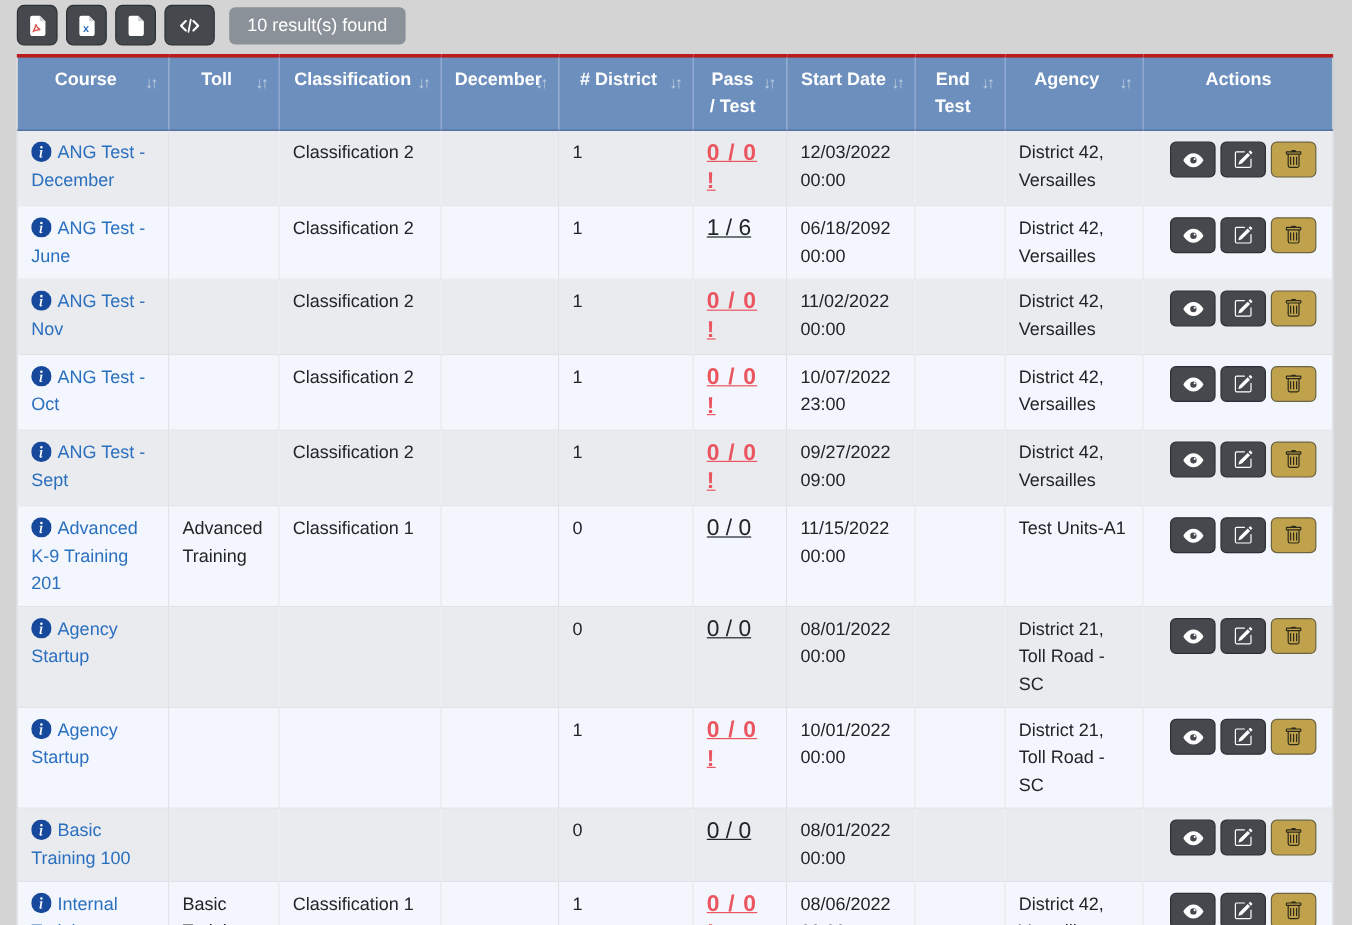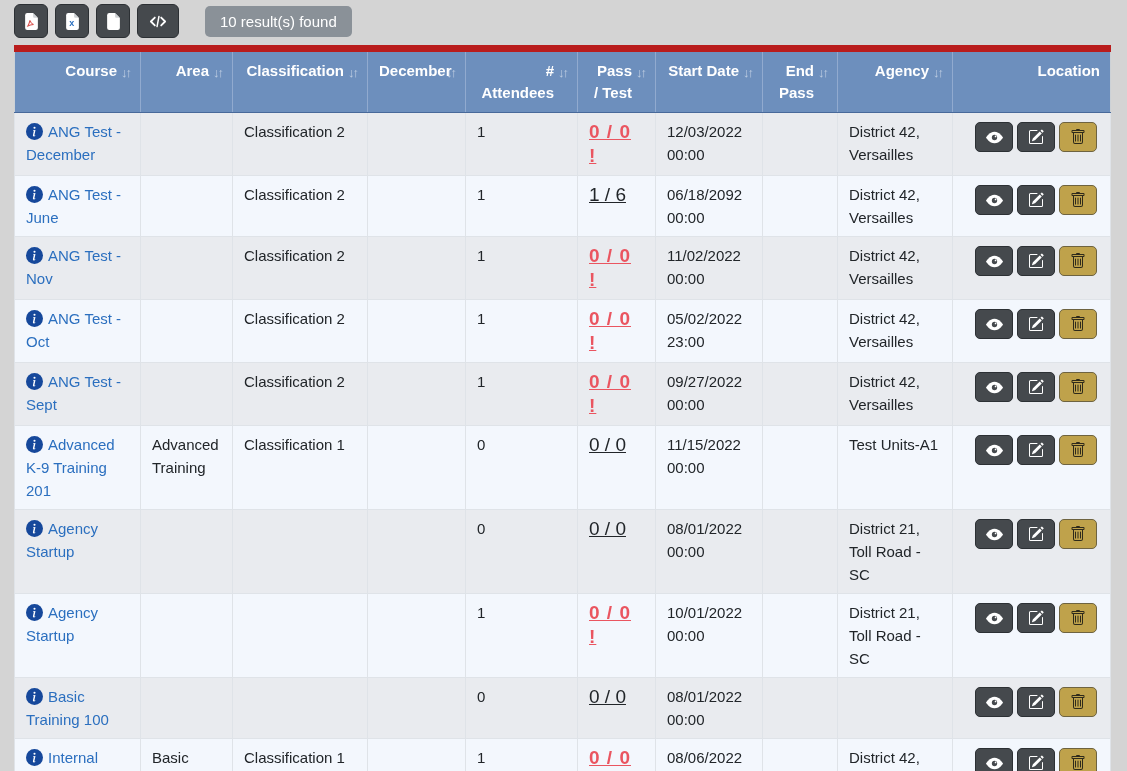--- a/index.html
+++ b/index.html
@@ -16,36 +16,36 @@
   .toolbar { display: flex; align-items: center; gap: 7px; margin-bottom: 7px; }
   .tool-btn {
     width: 34px; height: 34px; flex: 0 0 auto;
     background: #45494d; border: 1px solid #2c3034; border-radius: 6px;
     display: flex; align-items: center; justify-content: center;
     cursor: pointer; padding: 0;
   }
   .tool-btn.wide { width: 42px; }
   .results-badge {
     background: #8a9198; color: #fff; font-size: 15px;
-    padding: 7px 15px; border-radius: 5px; margin-left: 19px; white-space: nowrap;
+    padding: 7px 15px; border-radius: 5px; margin-left: 5px; white-space: nowrap;
   }
 
   
   table.results {
     border-collapse: collapse; table-layout: fixed;
     width: 1096px; background: #fff;
     border: 1px solid #ccd1d6;
   }
   thead th {
     background: #6d8fbd; color: #fff;
-    font-size: 15px; font-weight: 700; text-align: right;
+    font-size: 15px; font-weight: 700; text-align: center;
     padding: 8px 10px 8px 11px; vertical-align: top;
     height: 55px;
     border-left: 1px solid #91aacf;
-    border-top: 7px solid #b91c1c;
+    border-top: 3px solid #b91c1c;
     border-bottom: 1px solid #48699a;
     line-height: 22px;
   }
   thead th:first-child { border-left: none; }
   .th-inner { display: flex; justify-content: space-between; align-items: flex-start; }
   .th-label { flex: 1 1 auto; min-width: 0; }
   .sort-icon {
     flex: 0 0 auto; opacity: .55; font-size: 13px; font-weight: 400;
     letter-spacing: -2px; margin-left: 4px; cursor: pointer; padding-top: 2px;
   }
@@ -124,69 +124,69 @@
     <thead>
       <tr id="header-row">
           <th>
             <div class="th-inner">
               <span class="th-label">Course</span>
               <span class="sort-icon">↓↑</span>
             </div>
           </th>
           <th>
             <div class="th-inner">
-              <span class="th-label">Area</span>
+              <span class="th-label">Toll</span>
               <span class="sort-icon">↓↑</span>
             </div>
           </th>
           <th>
             <div class="th-inner">
               <span class="th-label">Classification</span>
               <span class="sort-icon">↓↑</span>
             </div>
           </th>
           <th>
             <div class="th-inner">
               <span class="th-label">December</span>
               <span class="sort-icon">↓↑</span>
             </div>
           </th>
           <th>
             <div class="th-inner">
-              <span class="th-label"># Attendees</span>
+              <span class="th-label"># District</span>
               <span class="sort-icon">↓↑</span>
             </div>
           </th>
           <th>
             <div class="th-inner">
               <span class="th-label">Pass / Test</span>
               <span class="sort-icon">↓↑</span>
             </div>
           </th>
           <th>
             <div class="th-inner">
               <span class="th-label">Start Date</span>
               <span class="sort-icon">↓↑</span>
             </div>
           </th>
           <th>
             <div class="th-inner">
-              <span class="th-label">End Pass</span>
+              <span class="th-label">End Test</span>
               <span class="sort-icon">↓↑</span>
             </div>
           </th>
           <th>
             <div class="th-inner">
               <span class="th-label">Agency</span>
               <span class="sort-icon">↓↑</span>
             </div>
           </th>
           <th>
             <div class="th-inner">
-              <span class="th-label">Location</span>
+              <span class="th-label">Actions</span>
             </div>
           </th>
         </tr>
     </thead>
     <tbody id="body-rows">
         <tr class="row-odd">
           <td><svg width="17" height="17" viewBox="0 0 16 16" class="info-icon">
               <circle cx="8" cy="8" r="8" fill="#16489b"></circle>
               <path d="M8.93 6.588 6.64 6.875l-.082.38.45.083c.294.07.352.176.288.469l-.738 3.468c-.194.897.105 1.319.808 1.319.545 0 1.178-.252 1.465-.598l.088-.416c-.2.176-.492.246-.686.246-.275 0-.375-.193-.304-.533L8.93 6.588ZM9 4.5a1 1 0 1 1-2 0 1 1 0 0 1 2 0Z" fill="#fff"></path>
             </svg><span class="course-link">ANG Test - December</span></td>
@@ -311,21 +311,21 @@
         <tr class="row-even">
           <td><svg width="17" height="17" viewBox="0 0 16 16" class="info-icon">
               <circle cx="8" cy="8" r="8" fill="#16489b"></circle>
               <path d="M8.93 6.588 6.64 6.875l-.082.38.45.083c.294.07.352.176.288.469l-.738 3.468c-.194.897.105 1.319.808 1.319.545 0 1.178-.252 1.465-.598l.088-.416c-.2.176-.492.246-.686.246-.275 0-.375-.193-.304-.533L8.93 6.588ZM9 4.5a1 1 0 1 1-2 0 1 1 0 0 1 2 0Z" fill="#fff"></path>
             </svg><span class="course-link">ANG Test - Oct</span></td>
           <td></td>
           <td>Classification 2</td>
           <td></td>
           <td>1</td>
           <td><span class="pf pf-alert">0 / 0 !</span></td>
-          <td>05/02/2022 23:00</td>
+          <td>10/07/2022 23:00</td>
           <td></td>
           <td>District 42, Versailles</td>
           <td>
             <div class="action-group">
               <button class="action-btn dark">
                 <svg width="17" height="17" viewBox="0 0 16 16">
                   <path d="M16 8s-3-5.5-8-5.5S0 8 0 8s3 5.5 8 5.5S16 8 16 8z" fill="#fff"></path>
                   <circle cx="8" cy="8" r="2.5" fill="#45494d"></circle>
                   <circle cx="9" cy="7" r="0.8" fill="#fff"></circle>
                 </svg>
@@ -352,21 +352,21 @@
         <tr class="row-odd">
           <td><svg width="17" height="17" viewBox="0 0 16 16" class="info-icon">
               <circle cx="8" cy="8" r="8" fill="#16489b"></circle>
               <path d="M8.93 6.588 6.64 6.875l-.082.38.45.083c.294.07.352.176.288.469l-.738 3.468c-.194.897.105 1.319.808 1.319.545 0 1.178-.252 1.465-.598l.088-.416c-.2.176-.492.246-.686.246-.275 0-.375-.193-.304-.533L8.93 6.588ZM9 4.5a1 1 0 1 1-2 0 1 1 0 0 1 2 0Z" fill="#fff"></path>
             </svg><span class="course-link">ANG Test - Sept</span></td>
           <td></td>
           <td>Classification 2</td>
           <td></td>
           <td>1</td>
           <td><span class="pf pf-alert">0 / 0 !</span></td>
-          <td>09/27/2022 00:00</td>
+          <td>09/27/2022 09:00</td>
           <td></td>
           <td>District 42, Versailles</td>
           <td>
             <div class="action-group">
               <button class="action-btn dark">
                 <svg width="17" height="17" viewBox="0 0 16 16">
                   <path d="M16 8s-3-5.5-8-5.5S0 8 0 8s3 5.5 8 5.5S16 8 16 8z" fill="#fff"></path>
                   <circle cx="8" cy="8" r="2.5" fill="#45494d"></circle>
                   <circle cx="9" cy="7" r="0.8" fill="#fff"></circle>
                 </svg>

